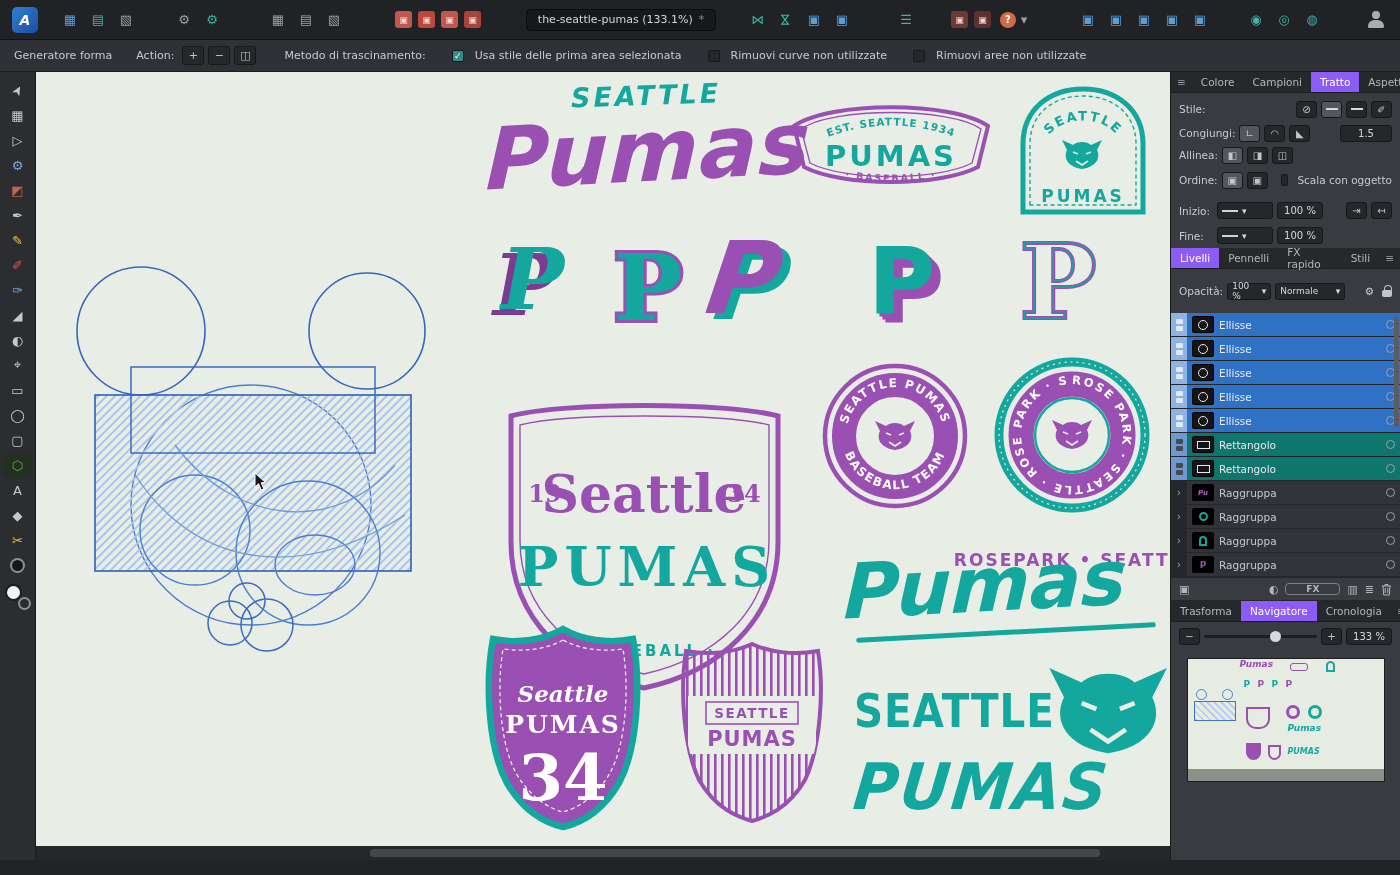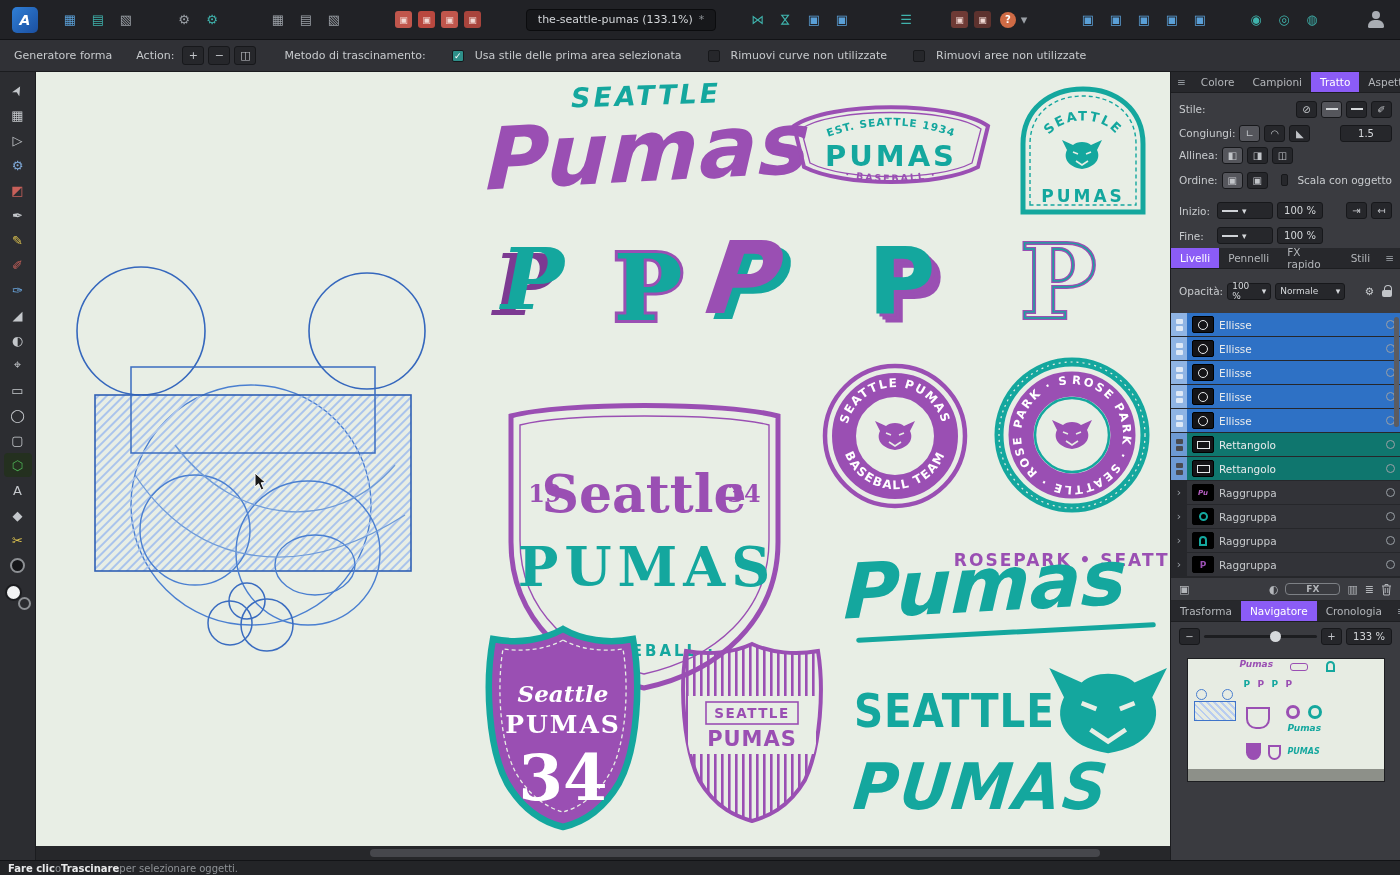--- a/index.html
+++ b/index.html
@@ -744,20 +744,14 @@
       <span class="minicirc" style="left:98px;top:46px;width:14px;height:14px;border:3px solid #9a4fb3"></span>
       <span class="minicirc" style="left:120px;top:46px;width:14px;height:14px;border:3px solid #14a79e"></span>
       <span class="mini" style="left:100px;top:64px;font-size:9px;font-style:italic;color:#14a79e">Pumas</span>
       <span style="position:absolute;left:58px;top:84px;width:15px;height:17px;background:#9a4fb3;border-radius:0 0 8px 8px"></span>
       <span style="position:absolute;left:80px;top:86px;width:13px;height:15px;border:2px solid #9a4fb3;border-radius:0 0 7px 7px"></span>
       <span class="mini" style="left:100px;top:88px;font-size:8px;font-style:italic;color:#14a79e">PUMAS</span>
       <span class="band"></span>
     </div>
   </aside>
 
-  <footer class="statusbar">
-    <b>Fare clic</b>
-      <span> o </span>
-      <b>Trascinare</b>
-      <span> per selezionare oggetti.</span>
-  </footer>
 
 </div>
 
 </body></html>

